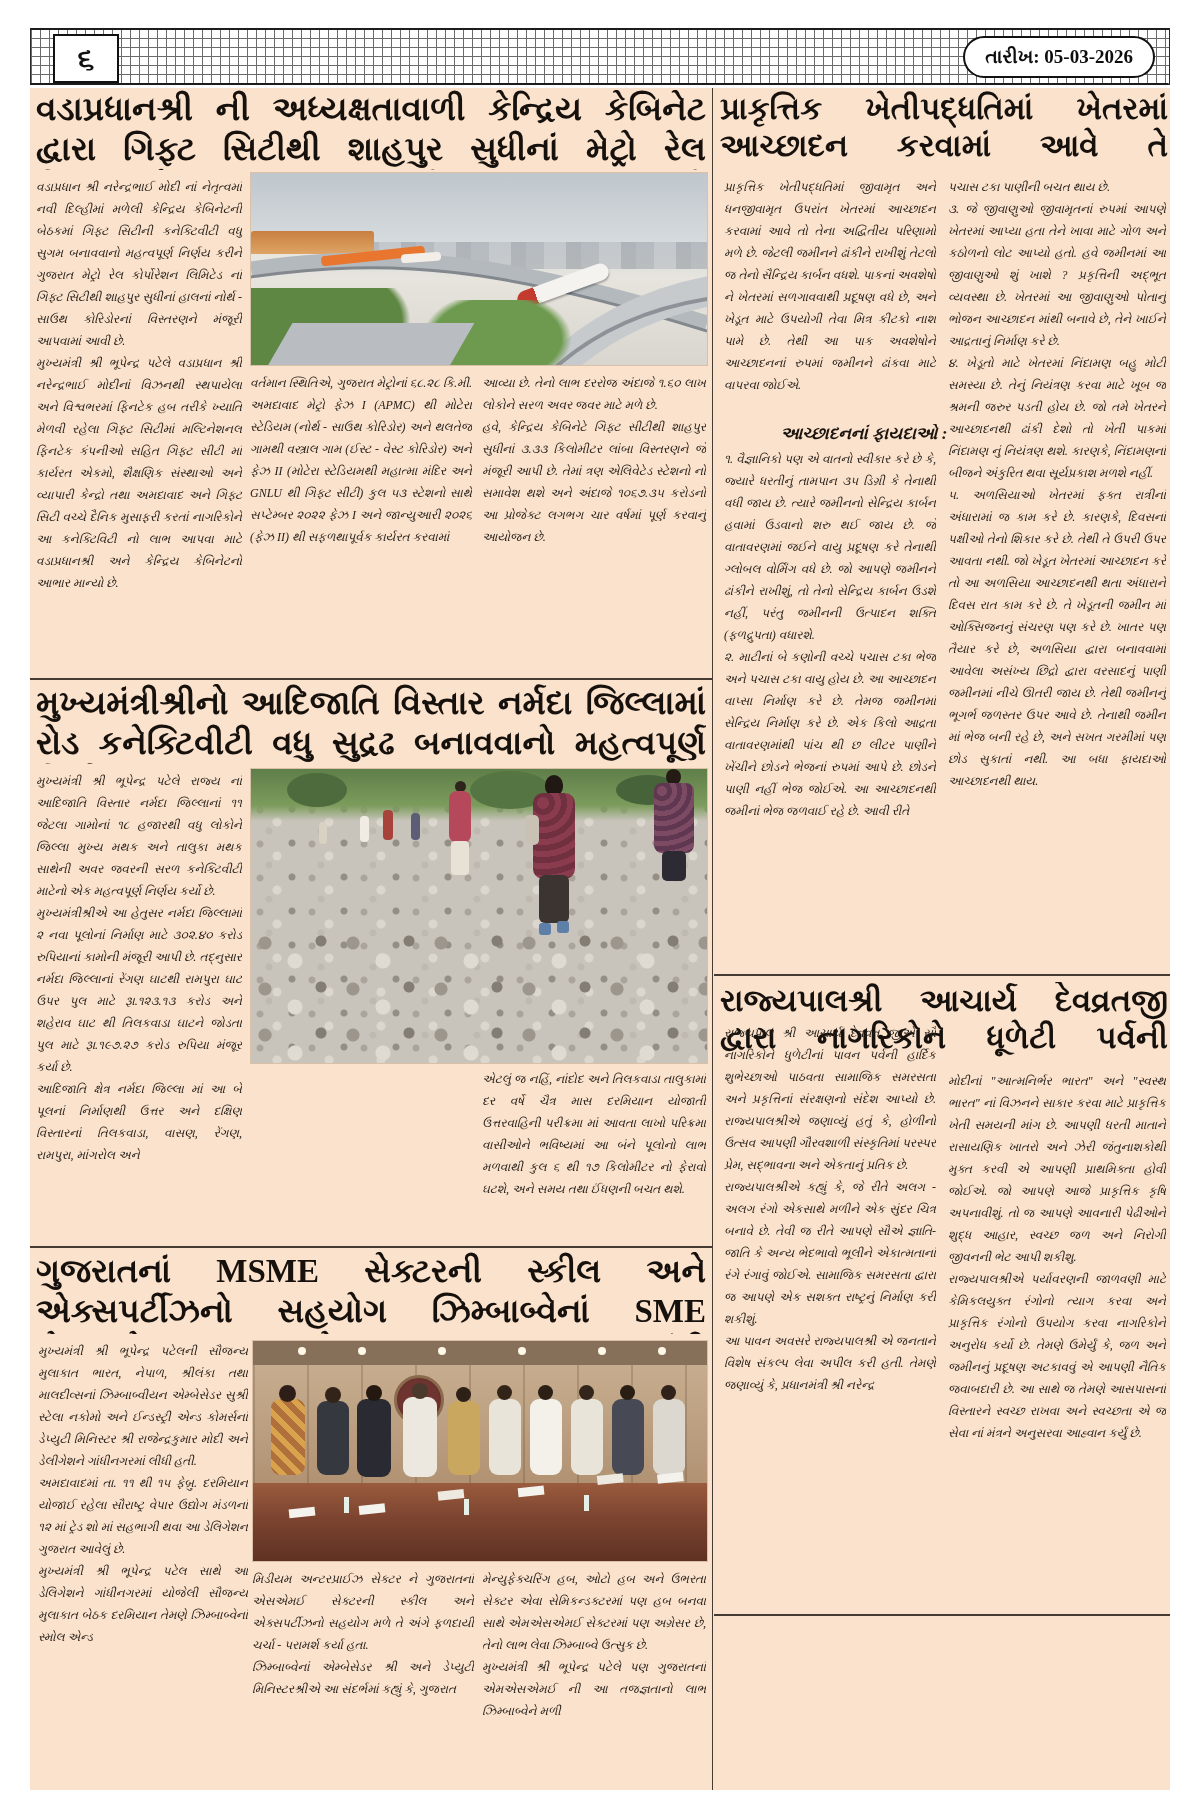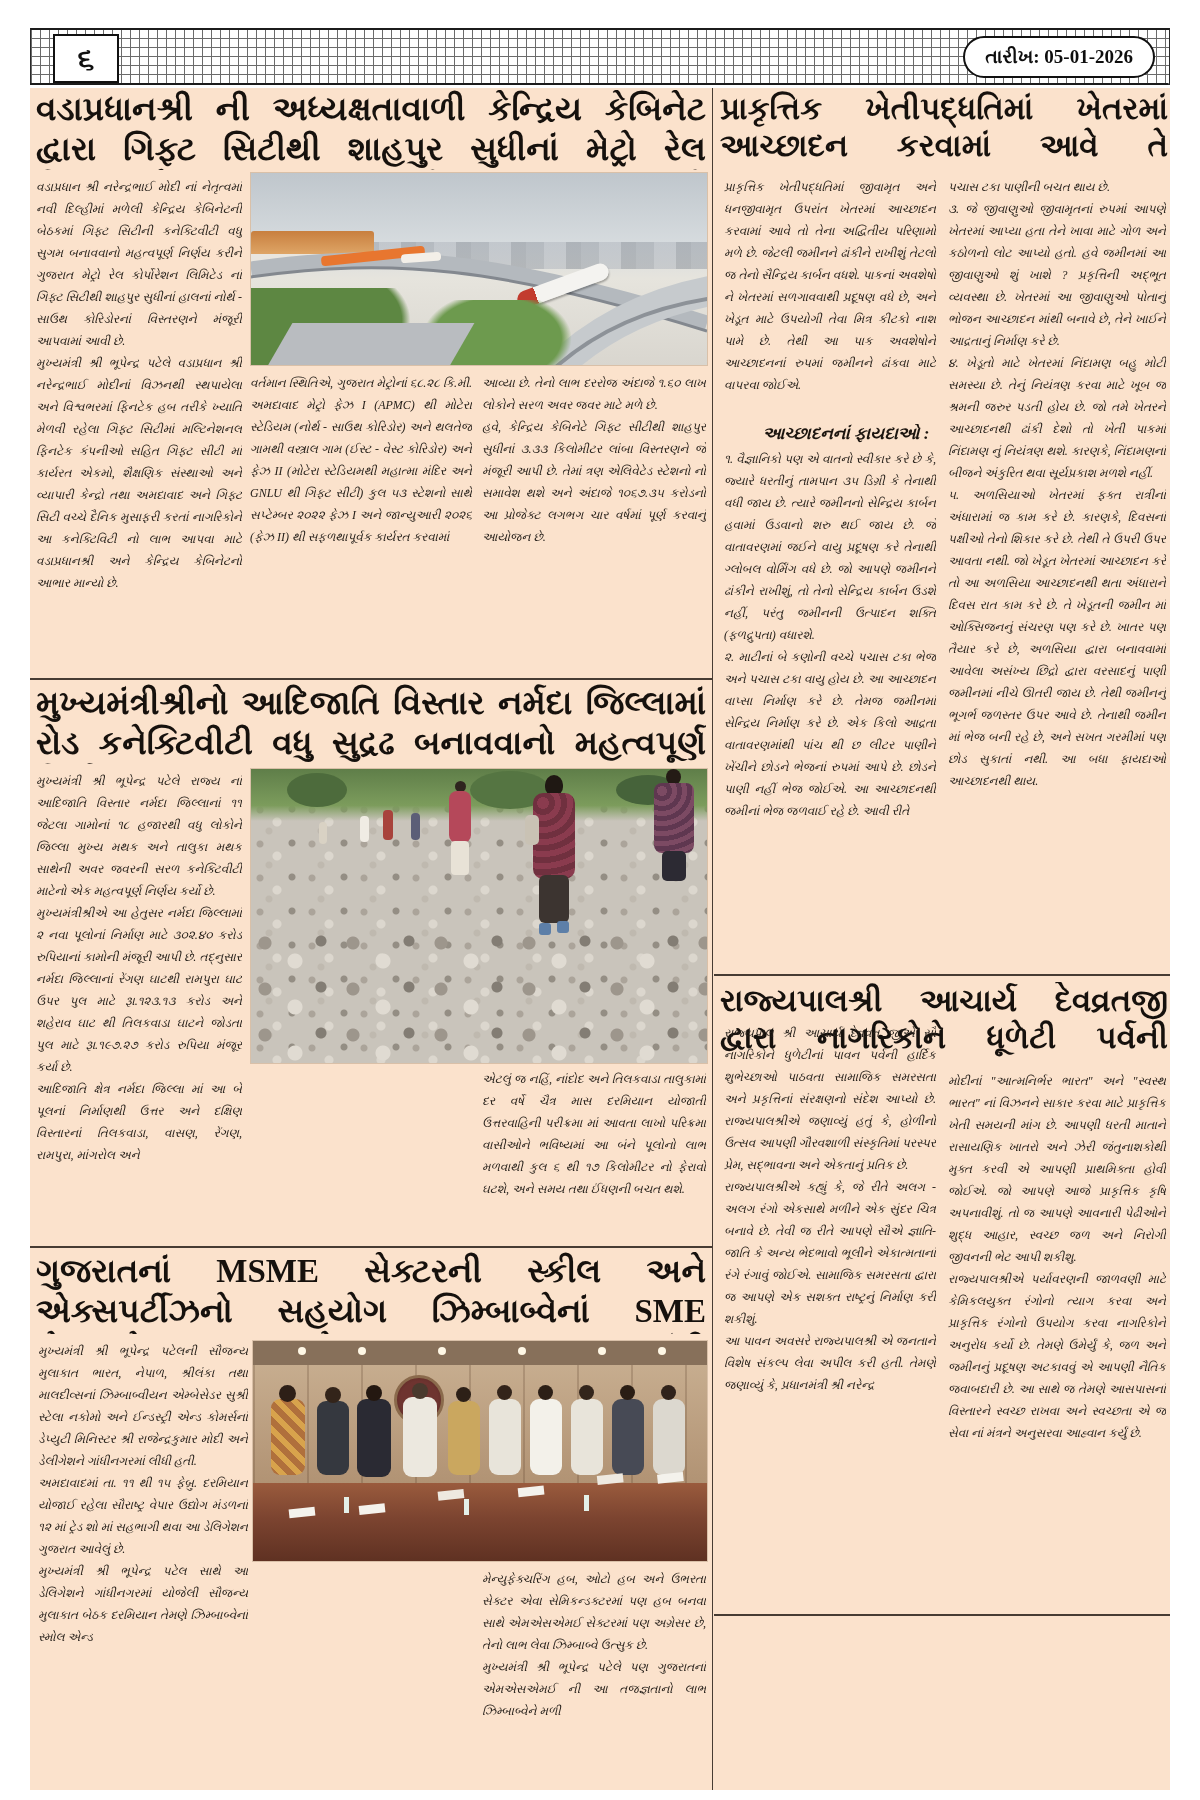--- a/index.html
+++ b/index.html
@@ -31,21 +31,21 @@
   .photo{position:absolute;overflow:hidden;border:1px solid #d9c0a8;}
   .abs{position:absolute;}
 </style>
 </head>
 <body>
 
 <div id="sheet">
 
   <div id="mast">
     <div class="pagenum-box">૬</div>
-    <div class="date-pill">તારીખ: 05-01-2026</div>
+    <div class="date-pill">તારીખ: 05-03-2026</div>
   </div>
   <div id="mast-underline"></div>
 
   <div id="content">
 
     <div class="vrule" style="left:682px;top:0;height:1702px"></div>
 
     <div class="hl" style="left:6px;top:2px;width:670px;height:80px;font-size:33px">વડાપ્રધાનશ્રી ની અધ્યક્ષતાવાળી કેન્દ્રિય કેબિનેટ દ્વારા ગિફ્ટ સિટીથી શાહપુર સુધીનાં મેટ્રો રેલ વિસ્તરણને મંજૂરી આપી</div>
     <div class="bcol" style="left:6px;top:88px;width:206px;height:500px">વડાપ્રધાન શ્રી નરેન્દ્રભાઈ મોદી નાં નેતૃત્વમાં નવી દિલ્હીમાં મળેલી કેન્દ્રિય કેબિનેટની બેઠકમાં ગિફ્ટ સિટીની કનેક્ટિવીટી વધુ સુગમ બનાવવાનો મહત્વપૂર્ણ નિર્ણય કરીને ગુજરાત મેટ્રો રેલ કોર્પોરેશન લિમિટેડ નાં ગિફ્ટ સિટીથી શાહપુર સુધીનાં હાલનાં નોર્થ - સાઉથ કોરિડોરનાં વિસ્તરણને મંજૂરી આપવામાં આવી છે.
 મુખ્યમંત્રી શ્રી ભૂપેન્દ્ર પટેલે વડાપ્રધાન શ્રી નરેન્દ્રભાઈ મોદીનાં વિઝનથી સ્થપાયેલા અને વિશ્વભરમાં ફિનટેક હબ તરીકે ખ્યાતિ મેળવી રહેલા ગિફ્ટ સિટીમાં મલ્ટિનેશનલ ફિનટેક કંપનીઓ સહિત ગિફ્ટ સીટી માં કાર્યરત એકમો, શૈક્ષણિક સંસ્થાઓ અને વ્યાપારી કેન્દ્રો તથા અમદાવાદ અને ગિફ્ટ સિટી વચ્ચે દૈનિક મુસાફરી કરતાં નાગરિકોને આ કનેક્ટિવિટી નો લાભ આપવા માટે વડાપ્રધાનશ્રી અને કેન્દ્રિય કેબિનેટનો આભાર માન્યો છે.</div>
@@ -153,26 +153,28 @@
         <div class="abs" style="left:79%;top:44px;width:15px;height:15px;border-radius:50%;background:#2a1d14;margin-left:8px"></div>
         <div class="abs" style="left:88%;top:58px;width:32px;height:76px;border-radius:9px;background:#dcd8cf"></div>
         <div class="abs" style="left:88%;top:44px;width:15px;height:15px;border-radius:50%;background:#30221a;margin-left:8px"></div>
       </div>
 
       <div class="abs" style="left:-4%;bottom:0;width:108%;height:78px;background:linear-gradient(180deg,#9a5b3d 0%,#7c4430 45%,#5f3122 100%);border-radius:8px 8px 0 0"></div>
       <div class="abs" style="left:8%;bottom:44px;width:26px;height:9px;background:#f4f2ec;transform:rotate(-6deg);box-shadow:70px 4px #f4f2ec,150px -2px #eee9e0,230px 3px #f4f2ec,310px -1px #eee9e0,370px 4px #f4f2ec"></div>
       <div class="abs" style="left:20%;bottom:48px;width:5px;height:16px;background:#e4f0e8;box-shadow:120px 2px #e4f0e8,240px -2px #e4f0e8"></div>
     </div>
 
+    <div class="bcol" style="left:222px;top:1480px;width:222px;height:222px">મિડીયમ અન્ટરપ્રાઈઝ સેક્ટર ને ગુજરાતનાં એસએમઈ સેક્ટરની સ્કીલ અને એક્સપર્ટીઝનો સહયોગ મળે તે અંગે ફળદાયી ચર્ચા - પરામર્શ કર્યા હતા.
+ઝિમ્બાબ્વેનાં એમ્બેસેડર શ્રી અને ડેપ્યુટી મિનિસ્ટરશ્રીએ આ સંદર્ભમાં કહ્યું કે, ગુજરાત</div>
     <div class="bcol" style="left:452px;top:1480px;width:224px;height:222px">મેન્યુફેક્ચરિંગ હબ, ઓટો હબ અને ઉભરતા સેક્ટર એવા સેમિકન્ડક્ટરમાં પણ હબ બનવા સાથે એમએસએમઈ સેક્ટરમાં પણ અગ્રેસર છે, તેનો લાભ લેવા ઝિમ્બાબ્વે ઉત્સુક છે.
 મુખ્યમંત્રી શ્રી ભૂપેન્દ્ર પટેલે પણ ગુજરાતનાં એમએસએમઈ ની આ તજજ્ઞતાનો લાભ ઝિમ્બાબ્વેને મળી</div>
 
     <div class="hl" style="left:690px;top:2px;width:448px;height:80px;font-size:31px">પ્રાકૃત્તિક ખેતીપદ્ધતિમાં ખેતરમાં આચ્છાદન કરવામાં આવે તે ફાયદાકારક</div>
     <div class="bcol" style="left:694px;top:88px;width:212px;height:246px">પ્રાકૃત્તિક ખેતીપદ્ધતિમાં જીવામૃત અને ધનજીવામૃત ઉપરાંત ખેતરમાં આચ્છાદન કરવામાં આવે તો તેના અદ્વિતીય પરિણામો મળે છે. જેટલી જમીનને ઢાંકીને રાખીશું તેટલો જ તેનો સૈન્દ્રિય કાર્બન વધશે. પાકનાં અવશેષો ને ખેતરમાં સળગાવવાથી પ્રદૂષણ વધે છે, અને ખેડૂત માટે ઉપયોગી તેવા મિત્ર કીટકો નાશ પામે છે. તેથી આ પાક અવશેષોને આચ્છાદનનાં રુપમાં જમીનને ઢાંકવા માટે વાપરવા જોઈએ.</div>
-    <div class="subhead" style="left:710px;top:336px;width:212px;height:22px">આચ્છાદનનાં ફાયદાઓ :</div>
+    <div class="subhead" style="left:728px;top:336px;width:212px;height:22px">આચ્છાદનનાં ફાયદાઓ :</div>
     <div class="bcol" style="left:694px;top:360px;width:212px;height:524px">૧. વૈજ્ઞાનિકો પણ એ વાતનો સ્વીકાર કરે છે કે, જ્યારે ધરતીનું તામપાન ૩૫ ડિગ્રી કે તેનાથી વધી જાય છે. ત્યારે જમીનનો સેન્દ્રિય કાર્બન હવામાં ઉડવાનો શરુ થઈ જાય છે. જે વાતાવરણમાં જઈને વાયુ પ્રદૂષણ કરે તેનાથી ગ્લોબલ વોર્મિંગ વધે છે. જો આપણે જમીનને ઢાંકીને રાખીશું, તો તેનો સેન્દ્રિય કાર્બન ઉડશે નહીં, પરંતુ જમીનની ઉત્પાદન શક્તિ (ફળદ્રુપતા) વધારશે.
 ૨. માટીનાં બે કણોની વચ્ચે પચાસ ટકા ભેજ અને પચાસ ટકા વાયુ હોય છે. આ આચ્છાદન વાપ્સા નિર્માણ કરે છે. તેમજ જમીનમાં સેન્દ્રિય નિર્માણ કરે છે. એક કિલો આદ્રતા વાતાવરણમાંથી પાંચ થી છ લીટર પાણીને ખેંચીને છોડને ભેજનાં રુપમાં આપે છે. છોડને પાણી નહીં ભેજ જોઈએ. આ આચ્છાદનથી જમીનાં ભેજ જળવાઈ રહે છે. આવી રીતે</div>
     <div class="bcol" style="left:918px;top:88px;width:218px;height:796px">પચાસ ટકા પાણીની બચત થાય છે.
 ૩. જે જીવાણુઓ જીવામૃતનાં રુપમાં આપણે ખેતરમાં આપ્યા હતા તેને ખાવા માટે ગોળ અને કઠોળનો લોટ આપ્યો હતો. હવે જમીનમાં આ જીવાણુઓ શું ખાશે ? પ્રકૃત્તિની અદ્ભૂત વ્યવસ્થા છે. ખેતરમાં આ જીવાણુઓ પોતાનું ભોજન આચ્છાદન માંથી બનાવે છે, તેને ખાઈને આદ્રતાનું નિર્માણ કરે છે.
 ૪. ખેડૂતો માટે ખેતરમાં નિંદામણ બહુ મોટી સમસ્યા છે. તેનું નિયંત્રણ કરવા માટે ખૂબ જ શ્રમની જરુર પડતી હોય છે. જો તમે ખેતરને આચ્છાદનથી ઢાંકી દેશો તો ખેતી પાકમાં નિંદામણ નું નિયંત્રણ થશે. કારણકે, નિંદામણનાં બીજને અંકુરિત થવા સૂર્યપ્રકાશ મળશે નહીં.
 ૫. અળસિયાઓ ખેતરમાં ફક્ત રાત્રીનાં અંધારામાં જ કામ કરે છે. કારણકે, દિવસનાં પક્ષીઓ તેનો શિકાર કરે છે. તેથી તે ઉપરી ઉપર આવતા નથી. જો ખેડૂત ખેતરમાં આચ્છાદન કરે તો આ અળસિયા આચ્છાદનથી થતા અંધારાને દિવસ રાત કામ કરે છે. તે ખેડૂતની જમીન માં ઓક્સિજનનું સંચરણ પણ કરે છે. ખાતર પણ તૈયાર કરે છે, અળસિયા દ્વારા બનાવવામાં આવેલા અસંખ્ય છિદ્રો દ્વારા વરસાદનું પાણી જમીનમાં નીચે ઊતરી જાય છે. તેથી જમીનનું ભૂગર્ભ જળસ્તર ઉપર આવે છે. તેનાથી જમીન માં ભેજ બની રહે છે, અને સખત ગરમીમાં પણ છોડ સુકાતાં નથી. આ બધા ફાયદાઓ આચ્છાદનથી થાય.</div>
 
     <div class="hrule" style="left:684px;top:886px;width:456px"></div>
 
     <div class="hl" style="left:690px;top:894px;width:448px;height:82px;font-size:31px">રાજ્યપાલશ્રી આચાર્ય દેવવ્રતજી દ્વારા નાગરિકોને ધૂળેટી પર્વની શુભકામના</div>

